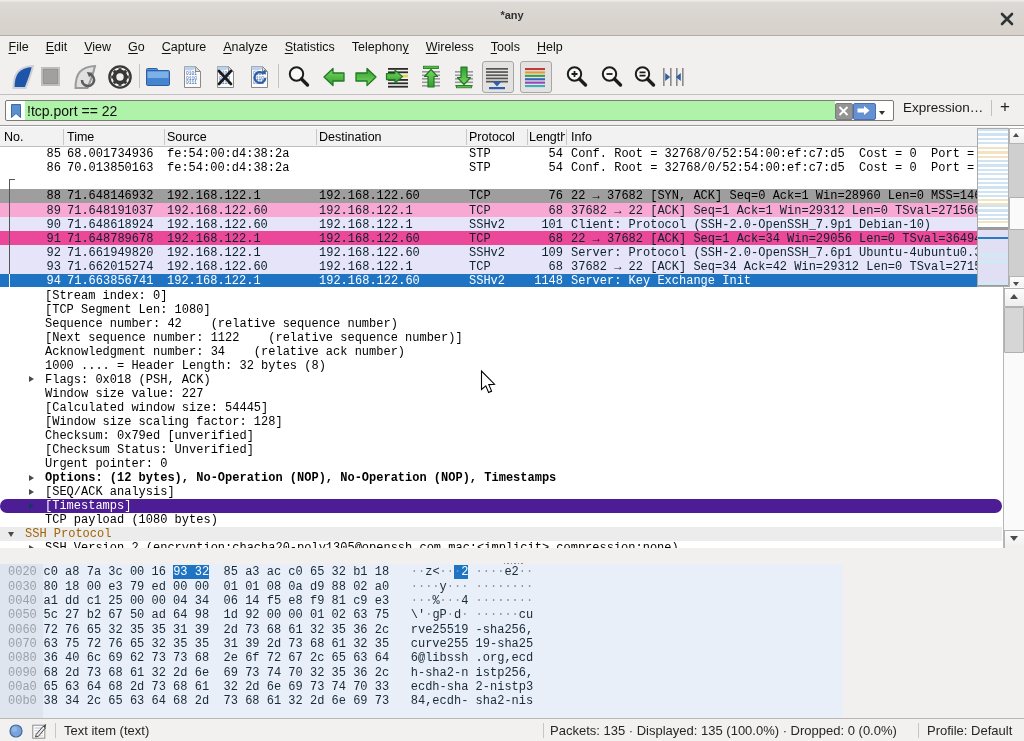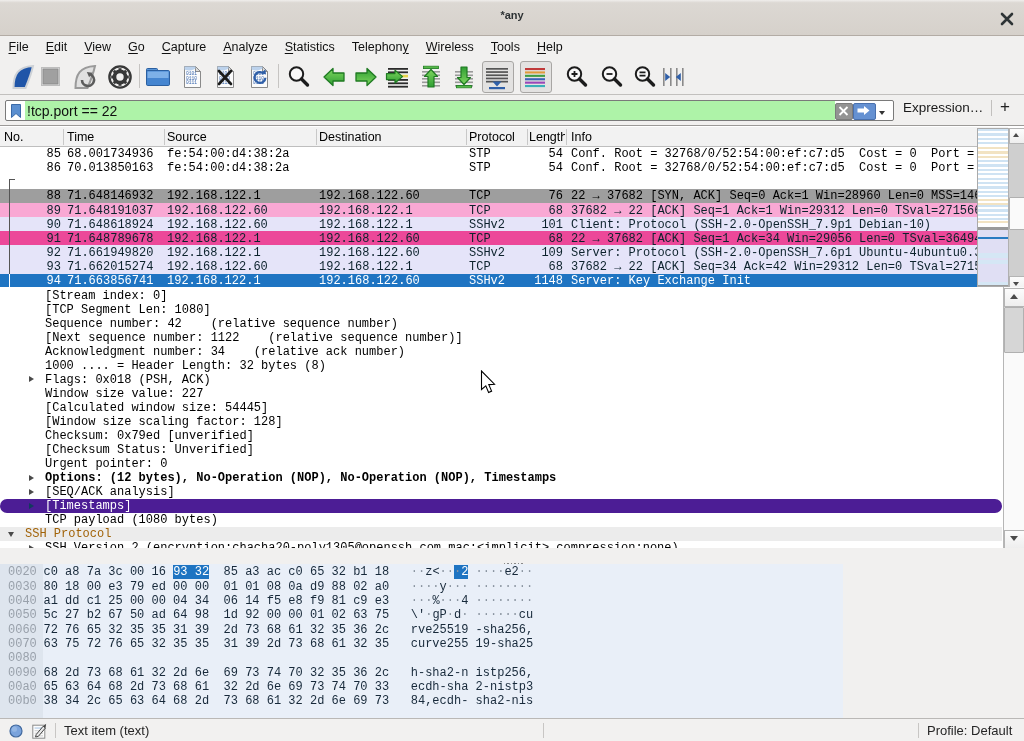--- a/index.html
+++ b/index.html
@@ -408,20 +408,21 @@
 <div class="hrow mono" style="top:15.55px;color:#17293a">80 18 00 e3 79 ed 00 00  01 01 08 0a d9 88 02 a0   <span class="dim">····</span>y<span class="dim">···</span> <span class="dim">········</span></div>
 <div class="hoff mono" style="top:29.90px">0040</div>
 <div class="hrow mono" style="top:29.90px;color:#17293a">a1 dd c1 25 00 00 04 34  06 14 f5 e8 f9 81 c9 e3   <span class="dim">···</span>%<span class="dim">···</span>4 <span class="dim">········</span></div>
 <div class="hoff mono" style="top:44.25px">0050</div>
 <div class="hrow mono" style="top:44.25px;color:#17293a">5c 27 b2 67 50 ad 64 98  1d 92 00 00 01 02 63 75   \'<span class="dim">·</span>gP<span class="dim">·</span>d<span class="dim">·</span> <span class="dim">······</span>cu</div>
 <div class="hoff mono" style="top:58.60px">0060</div>
 <div class="hrow mono" style="top:58.60px;color:#17293a">72 76 65 32 35 35 31 39  2d 73 68 61 32 35 36 2c   rve25519 -sha256,</div>
 <div class="hoff mono" style="top:72.95px">0070</div>
 <div class="hrow mono" style="top:72.95px;color:#17293a">63 75 72 76 65 32 35 35  31 39 2d 73 68 61 32 35   curve255 19-sha25</div>
 <div class="hoff mono" style="top:87.30px">0080</div>
+<div class="hrow mono" style="top:87.30px;color:#17293a">36 40 6c 69 62 73 73 68  2e 6f 72 67 2c 65 63 64   6@libssh .org,ecd</div>
 <div class="hoff mono" style="top:101.65px">0090</div>
 <div class="hrow mono" style="top:101.65px;color:#17293a">68 2d 73 68 61 32 2d 6e  69 73 74 70 32 35 36 2c   h-sha2-n istp256,</div>
 <div class="hoff mono" style="top:116.00px">00a0</div>
 <div class="hrow mono" style="top:116.00px;color:#17293a">65 63 64 68 2d 73 68 61  32 2d 6e 69 73 74 70 33   ecdh-sha 2-nistp3</div>
 <div class="hoff mono" style="top:130.35px">00b0</div>
 <div class="hrow mono" style="top:130.35px;color:#17293a">38 34 2c 65 63 64 68 2d  73 68 61 32 2d 6e 69 73   84,ecdh- sha2-nis</div>
 <div style="position:absolute;left:1008px;top:0;width:16px;height:154px;background:#dcdcdc;border-left:1px solid #b6b6b6;"></div>
 <div class="sbtn" style="left:1009px;top:2px;width:15px;height:16px;"></div>
 <div class="tri" style="left:1013px;top:8px;border-left:3.6px solid transparent;border-right:3.6px solid transparent;border-bottom:4.8px solid #4a4a4a;"></div>
 <div class="sbtn" style="left:1009px;top:138px;width:15px;height:16px;"></div>
@@ -438,15 +439,16 @@
 <rect x="2.6" y="4.4" width="8.4" height="1.3" fill="#b8cfe8"></rect>
 <rect x="2.6" y="7" width="8.4" height="1.3" fill="#d8d8d8"></rect>
 <rect x="2.6" y="9.6" width="8.4" height="1.3" fill="#d8d8d8"></rect>
 <rect x="2.6" y="12.2" width="8.4" height="1.3" fill="#d8d8d8"></rect>
 <path d="M4.2 11.5 L11.2 3.2 L13.4 5 L6.4 13.3 L3.6 14 Z" fill="#e8e8e8" stroke="#333" stroke-width="0.9"></path>
 <path d="M11.2 3.2 L14.2 0.8 L13.4 5 Z" fill="#444"></path>
     </svg>
 <div style="position:absolute;left:55px;top:4px;width:1px;height:15px;background:#c8c6c4;"></div>
 <div style="position:absolute;left:64px;top:3.5px;">Text item (text)</div>
 <div style="position:absolute;left:543px;top:4px;width:1px;height:15px;background:#c8c6c4;"></div>
+<div style="position:absolute;left:550px;top:3.5px;">Packets: 135 · Displayed: 135 (100.0%) · Dropped: 0 (0.0%)</div>
 <div style="position:absolute;left:918px;top:4px;width:1px;height:15px;background:#c8c6c4;"></div>
 <div style="position:absolute;left:927px;top:3.5px;">Profile: Default</div>
   </div>
 
 </body></html>

